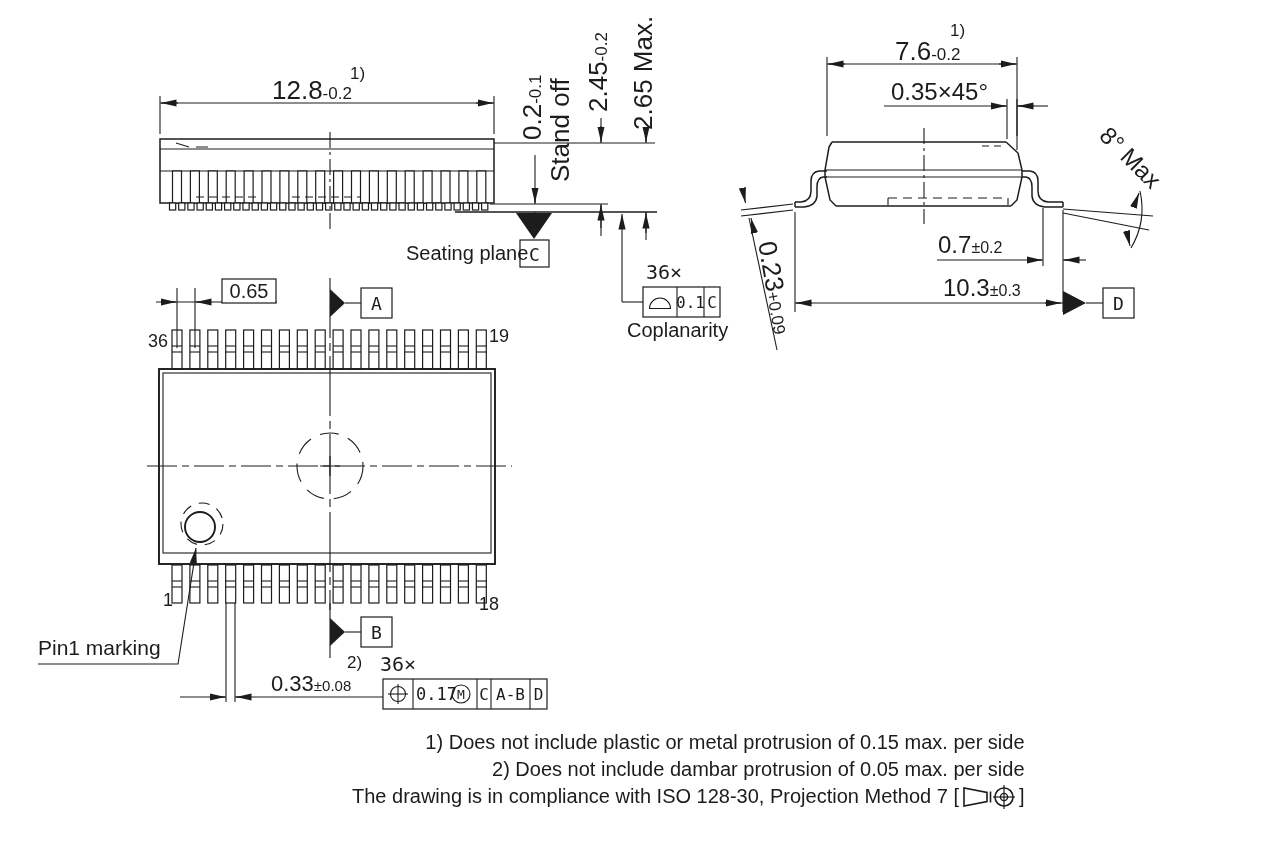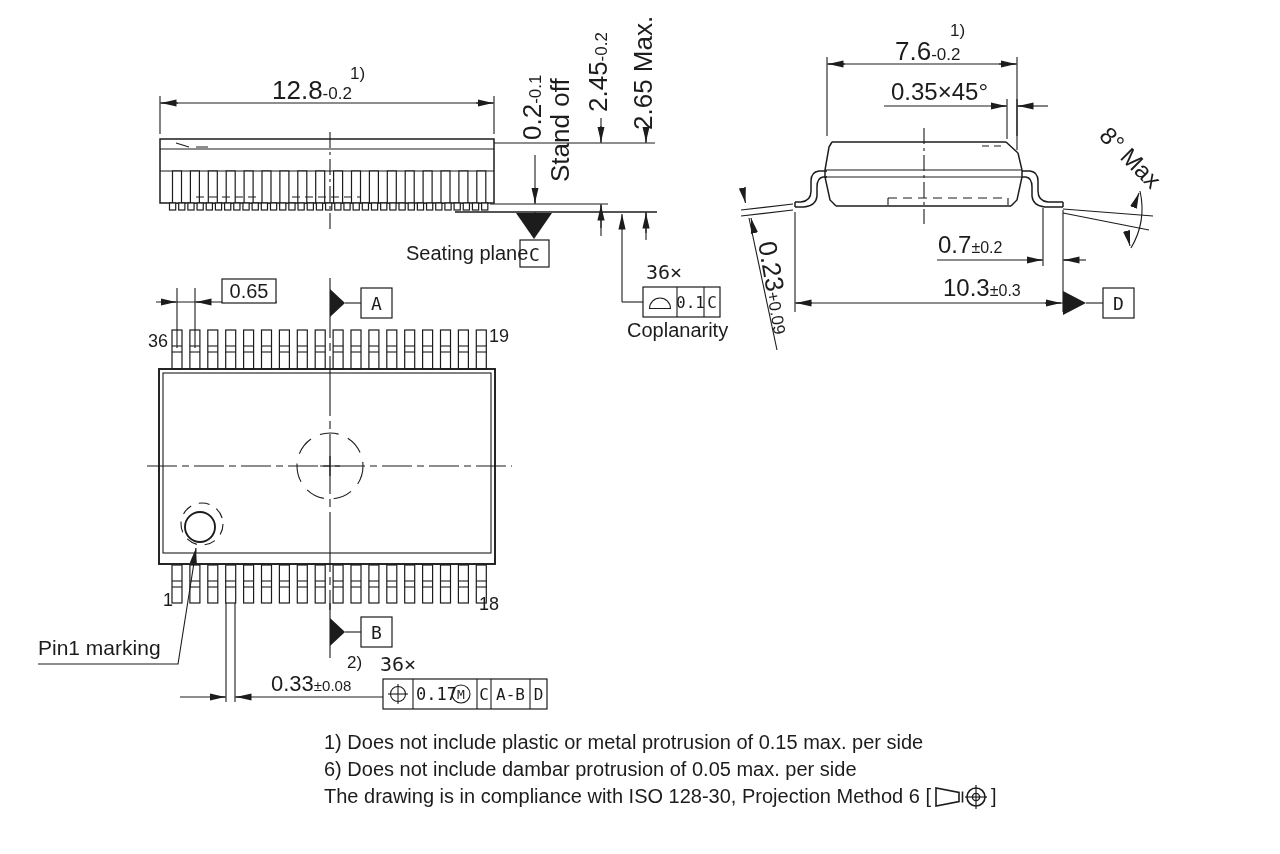--- a/index.html
+++ b/index.html
@@ -9,21 +9,21 @@
   .s {stroke:#1c1c1c;fill:none;stroke-width:1.5;}
   .s1{stroke:#1c1c1c;fill:none;stroke-width:1.1;}
   .s2{stroke:#1c1c1c;fill:none;stroke-width:1.9;}
   .w {fill:#ffffff;stroke:#1c1c1c;stroke-width:1.2;}
   .f {fill:#1c1c1c;stroke:none;}
   .t26{font-size:26px;} .t24{font-size:24px;} .t22{font-size:22px;} .t21{font-size:21px;}
   .t20{font-size:20px;} .t18{font-size:18px;} .t17{font-size:17px;} .t16{font-size:16px;}
   .t15{font-size:15px;} .t13{font-size:13px;}
   .mono{font-family:"DejaVu Sans Mono",monospace;}
   .mid{text-anchor:middle;}
-  #notes{position:absolute;left:324px;top:729px;color:#1c1c1c;font-size:20px;line-height:27px;white-space:nowrap;}
+  #notes{position:absolute;left:352px;top:729px;color:#1c1c1c;font-size:20px;line-height:27px;white-space:nowrap;text-align:right;}
   #note-line-4{display:flex;align-items:center;}
   #note-line-4 svg{margin:0 3px;}
 </style>
 </head>
 <body>
 
 <div id="page">
 <svg width="1280" height="854" viewBox="0 0 1280 854">
   <defs>
     <marker id="arr" markerWidth="17" markerHeight="10" refX="15.5" refY="5" orient="auto" markerUnits="userSpaceOnUse">
@@ -426,23 +426,23 @@
       <text class="t16 mono mid" x="484" y="700">C</text>
       <text class="t16 mono mid" x="510.5" y="700">A-B</text>
       <text class="t16 mono mid" x="538.5" y="700">D</text>
     </g>
   </g>
 </svg>
 
 
 <div id="notes">
   <div>1) Does not include plastic or metal protrusion of 0.15 max. per side</div>
-  <div>6) Does not include dambar protrusion of 0.05 max. per side</div>
+  <div>2) Does not include dambar protrusion of 0.05 max. per side</div>
   <div id="note-line-4">
-    <span>The drawing is in compliance with ISO 128-30, Projection Method 6 [</span>
+    <span>The drawing is in compliance with ISO 128-30, Projection Method 7 [</span>
     <svg width="54" height="26" viewBox="0 0 54 26">
       <polygon points="2,4 2,22 25,17.5 25,8.5" fill="none" stroke="#1c1c1c" stroke-width="1.6"></polygon>
       <line x1="28.5" y1="7.5" x2="28.5" y2="18.5" stroke="#1c1c1c" stroke-width="1.6"></line>
       <circle cx="42" cy="13" r="9" fill="none" stroke="#1c1c1c" stroke-width="1.6"></circle>
       <circle cx="42" cy="13" r="3.6" fill="none" stroke="#1c1c1c" stroke-width="1.4"></circle>
       <line x1="42" y1="1" x2="42" y2="25" stroke="#1c1c1c" stroke-width="1.2"></line>
       <line x1="31" y1="13" x2="53" y2="13" stroke="#1c1c1c" stroke-width="1.2"></line>
     </svg>
     <span>]</span>
   </div>

